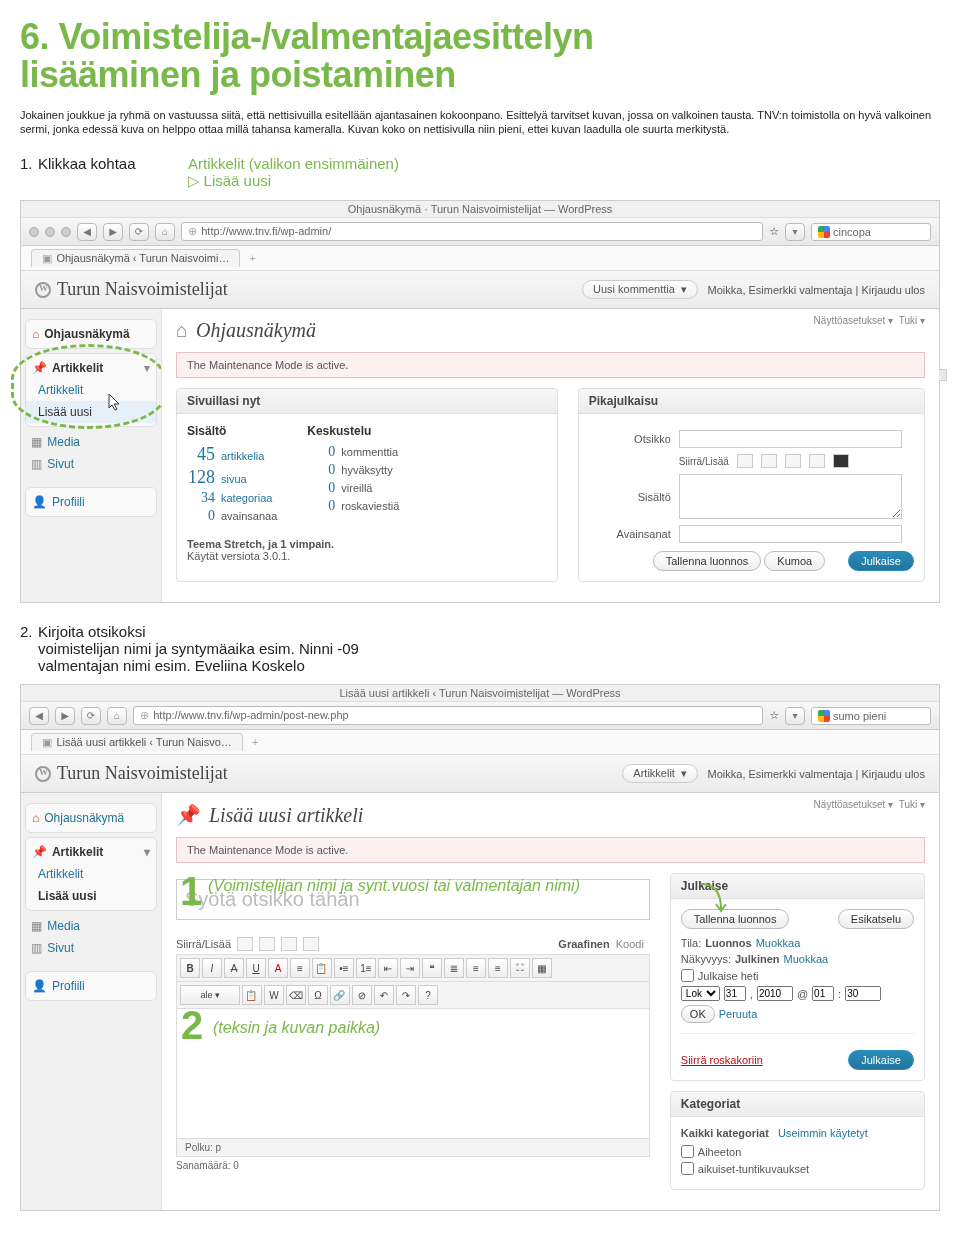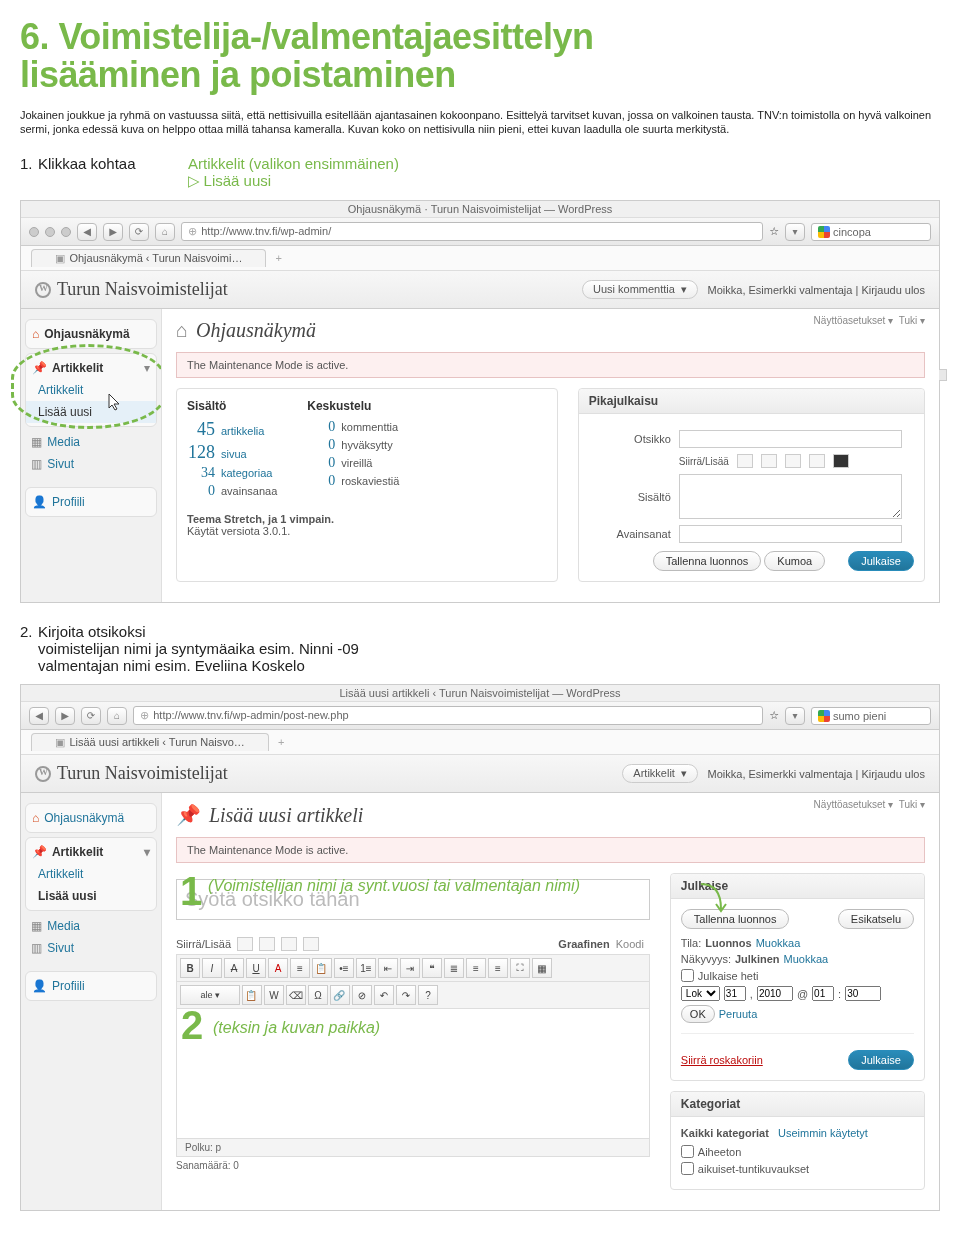--- a/index.html
+++ b/index.html
@@ -13,21 +13,21 @@
   .green { color: #79b94a; }
   .tri { display: inline-block; margin-right: 4px; }
   .shot { margin-top: 10px; border: 1px solid #ccc; background: #fafafa; width: 100%; position: relative; }
   .browser-bar { display: flex; align-items: center; padding: 4px 8px; gap: 6px; border-bottom: 1px solid #ccc; background: linear-gradient(#f7f7f7,#e8e8e8); font-size: 11px; color: #444; }
   .dot { width: 10px; height: 10px; border-radius: 50%; background: #ccc; border: 1px solid #aaa; }
   .navbtn { width: 20px; height: 18px; border: 1px solid #bbb; border-radius: 4px; background: linear-gradient(#fff,#e8e8e8); display: flex; align-items: center; justify-content: center; color: #777; font-size: 10px; }
   .urlbox { flex: 1; border: 1px solid #bbb; border-radius: 3px; padding: 2px 6px; background: #fff; color: #666; }
   .searchbox { width: 120px; border: 1px solid #bbb; border-radius: 3px; padding: 2px 6px; background: #fff; color: #666; display: flex; align-items: center; gap: 3px; }
   .gicon { width: 12px; height: 12px; background: conic-gradient(#4285f4 0 25%, #ea4335 25% 50%, #fbbc05 50% 75%, #34a853 75%); border-radius: 2px; }
   .tabbar { padding: 3px 10px; border-bottom: 1px solid #ddd; font-size: 11px; color: #555; }
-  .tablet { display: inline-block; border: 1px solid #ccc; border-bottom: none; border-radius: 4px 4px 0 0; padding: 2px 23px; background: #f4f4f4; }
+  .tablet { display: inline-block; border: 1px solid #ccc; border-bottom: none; border-radius: 4px 4px 0 0; padding: 2px 10px; background: #f4f4f4; }
   .wp-header { display: flex; align-items: center; justify-content: space-between; padding: 8px 14px; border-bottom: 1px solid #ccc; background: linear-gradient(#f7f7f7,#ececec); font-size: 14px; color: #555; }
   .wp-title { font-family: Georgia, serif; font-size: 18px; color: #464646; display: flex; align-items: center; gap: 6px; }
   .wlogo { width: 16px; height: 16px; border-radius: 50%; border: 2px solid #999; position: relative; }
   .wlogo::after { content: "W"; font-size: 9px; color: #999; position: absolute; left: 2px; top: -1px; font-family: Georgia; font-weight: bold; }
   .hdr-right { font-size: 11px; color: #555; display: flex; align-items: center; gap: 10px; }
   .dropdown { border: 1px solid #ccc; border-radius: 10px; padding: 2px 10px; background: linear-gradient(#fff,#eee); font-size: 11px; }
   .wp-body { display: flex; background: #f1f1f1; }
   .sidebar { width: 140px; padding: 6px 4px 20px; font-size: 12px; color: #21759b; }
   .side-item { padding: 4px 6px; display: flex; align-items: center; gap: 5px; color: #21759b; }
   .side-item.dark { color: #333; font-weight: bold; }
@@ -159,20 +159,21 @@
       </div>
       <div class="main">
         <div class="topright"><span>Näyttöasetukset ▾</span>&nbsp;&nbsp;<span>Tuki ▾</span></div>
         <div class="main-h">
             <span style="font-style:normal;color:#888;">⌂</span>
             <span>Ohjausnäkymä</span>
           </div>
         <div class="notice">The Maintenance Mode is active.</div>
         <div class="two-col">
           <div class="box" style="flex:1.1;">
+            <div class="box-h">Sivuillasi nyt</div>
             <div class="box-b">
               <div class="stat-row">
                 <div class="stat-col">
                   <h4>Sisältö</h4>
                   <div class="stat-line">
                       <span class="n big">45</span>
                       <span class="lnk">artikkelia</span>
                     </div>
                   <div class="stat-line">
                       <span class="n big">128</span>

